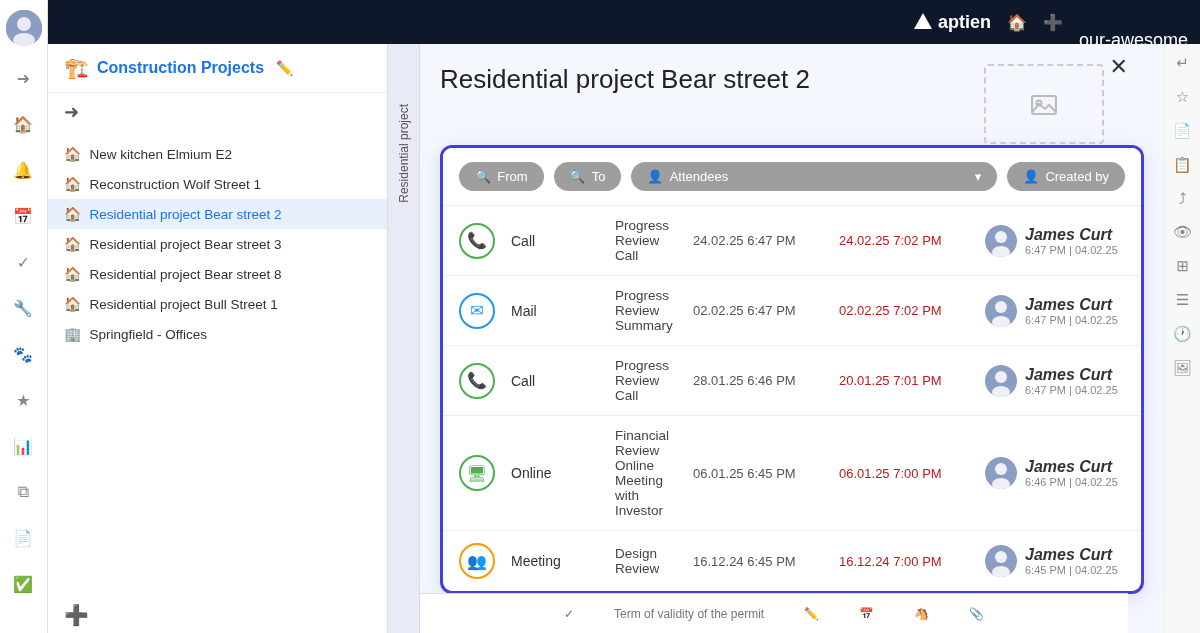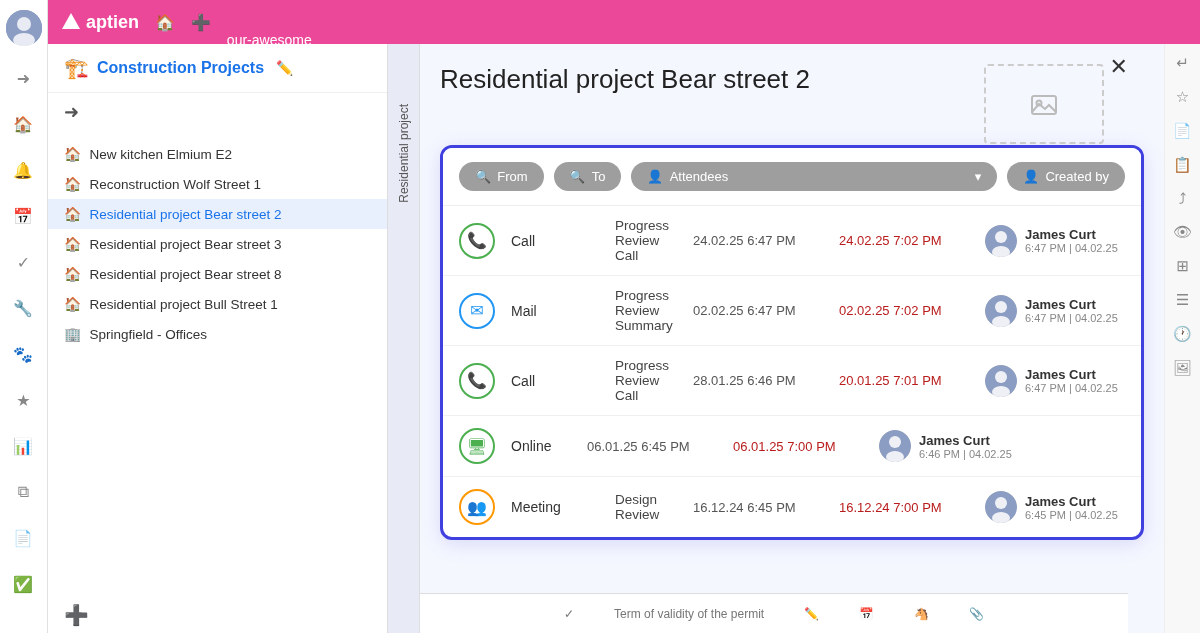--- a/index.html
+++ b/index.html
@@ -25,34 +25,35 @@
 
     
     .main-content {
       flex: 1;
       display: flex;
       flex-direction: column;
     }
 
     
     .top-nav {
-      background: #ec4899;
+      background: #0f172a;
       height: 44px;
       display: flex;
       align-items: center;
       padding: 0 12px;
       gap: 16px;
       color: white;
+      justify-content: flex-end;
     }
     .top-nav .logo {
       font-size: 18px; font-weight: bold; color: white; display: flex; align-items: center; gap: 4px;
     }
     .top-nav .logo svg { width: 22px; height: 22px; }
     .top-nav .nav-icon { color: white; font-size: 16px; cursor: pointer; }
-    .top-nav .nav-text { color: white; font-size: 14px; margin-top: 36px; }
+    .top-nav .nav-text { color: white; font-size: 18px; margin-top: 36px; }
 
     
     .content-area {
       display: flex;
       flex: 1;
       overflow: hidden;
     }
 
     
     .sidebar {
@@ -242,21 +243,21 @@
       flex-shrink: 0;
     }
     .comm-user .avatar-sm {
       width: 32px; height: 32px; border-radius: 50%; background: #ccc;
       flex-shrink: 0;
       display: flex; align-items: center; justify-content: center;
       font-size: 12px; color: white;
       overflow: hidden;
     }
     .comm-user .user-info { font-size: 12px; color: #333; }
-    .comm-user .user-info .name { font-weight: 600; font-size: 13px; }
+    .comm-user .user-info .name { font-weight: 600; font-size: 16px; font-style: italic; }
     .comm-user .user-info .time { color: #888; font-size: 11px; }
 
     
     .right-icons {
       width: 36px;
       background: #f8f8f8;
       border-left: 1px solid #eee;
       display: flex;
       flex-direction: column;
       align-items: center;
@@ -482,20 +483,21 @@
         </div>
         <div class="user-info">
           <div class="name">James Curt</div>
           <div class="time">6:47 PM | 04.02.25</div>
         </div>
       </div>
     </div>
             <div class="comm-row">
       <div class="comm-icon-circle online">🖥</div>
       <div class="comm-type">Online</div>
+      <div class="comm-desc">Financial Review Online Meeting with Investor</div>
       <div class="comm-date">06.01.25 6:45 PM</div>
       <div class="comm-date2">06.01.25 7:00 PM</div>
       <div class="comm-user">
         <div class="avatar-sm">
           <svg width="32" height="32" viewBox="0 0 32 32">
             <circle cx="16" cy="16" r="16" fill="#8B9DC3"></circle>
             <circle cx="16" cy="12" r="6" fill="#fff" opacity="0.85"></circle>
             <ellipse cx="16" cy="27" rx="9" ry="6" fill="#fff" opacity="0.85"></ellipse>
           </svg>
         </div>

